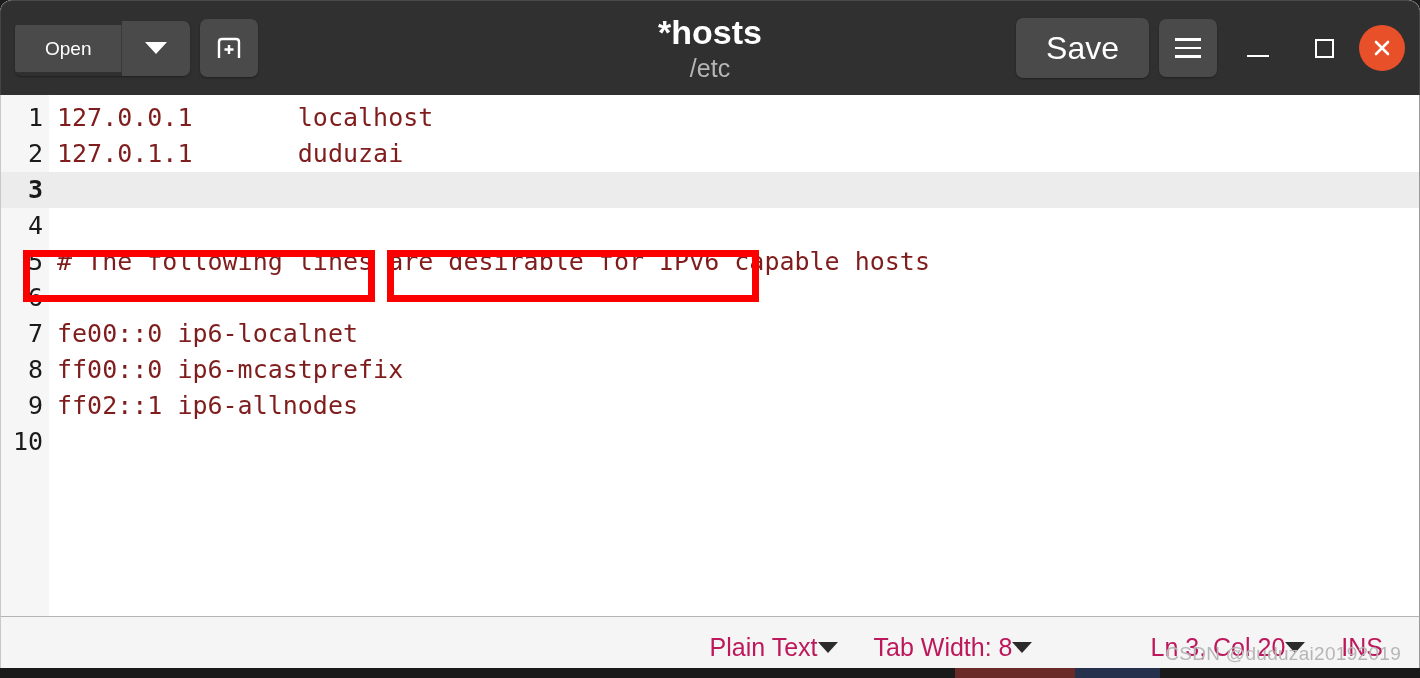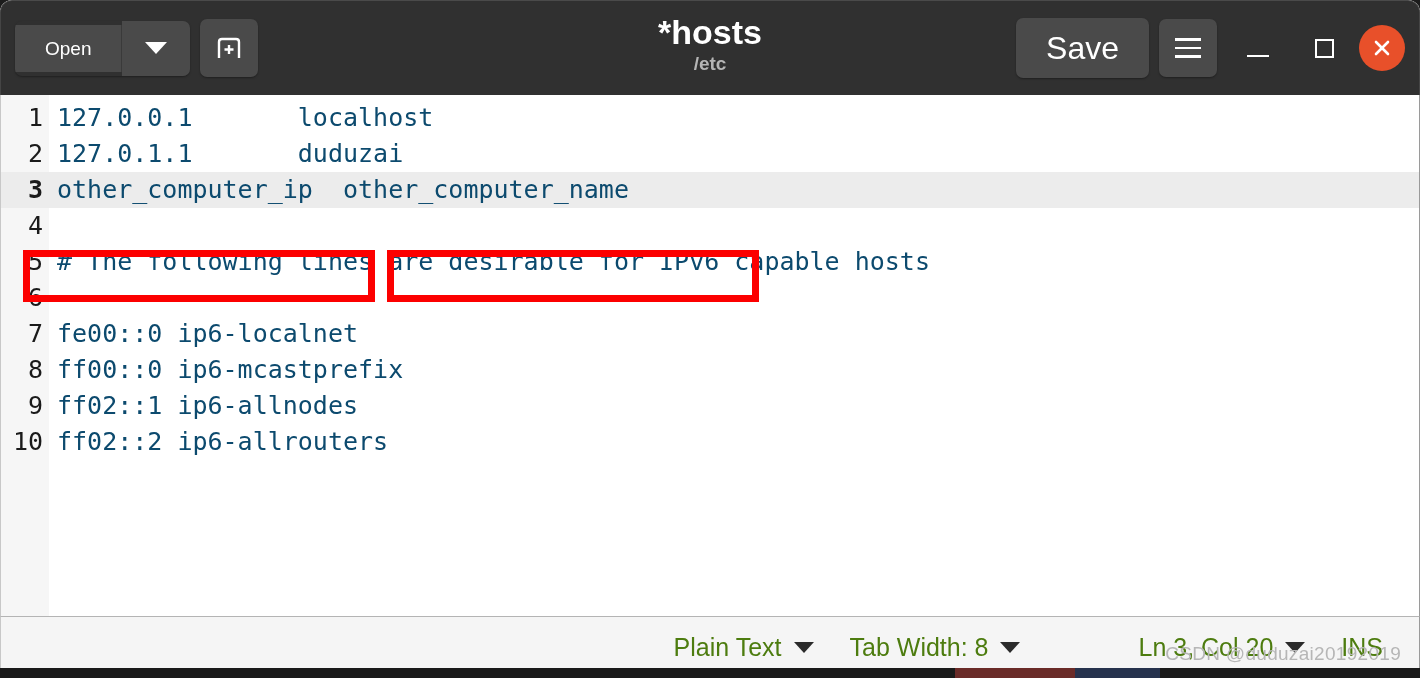--- a/index.html
+++ b/index.html
@@ -149,23 +149,22 @@
     z-index: 1;
   }
   .hb-title .t-main {
     color: #ffffff;
     font-size: 34px;
     font-weight: bold;
     line-height: 1.15;
   }
   .hb-title .t-sub {
     color: #b5b5b5;
-    font-size: 19px;
+    font-size: 25px;
     line-height: 1.3;
-    font-weight: bold;
   }
 
   
   .editor-wrap {
     position: relative;
     flex: 1 1 auto;
     background: #ffffff;
     overflow: hidden;
     border-left: 1px solid #c8c8c8;
     border-right: 1px solid #9a9a9a;
@@ -197,21 +196,21 @@
     color: #1a1a1a;
     background: #f6f6f6;
     height: 36px;
     line-height: 36px;
     user-select: none;
   }
   .code-line.current .lineno { font-weight: bold; background: #ececec; }
 
   .linetext {
     padding-left: 8px;
-    color: #0c4a6e;
+    color: #7f1d1d;
     height: 36px;
     line-height: 36px;
   }
 
   .gutter-bg {
     position: absolute;
     left: 0; top: 0; bottom: 0;
     width: 48px;
     background: #f6f6f6;
     z-index: 0;
@@ -236,23 +235,22 @@
     display: flex;
     align-items: center;
     justify-content: flex-end;
     gap: 36px;
     padding-right: 36px;
     position: relative;
   }
   .sb-item {
     display: flex;
     align-items: center;
-    gap: 12px;
     font-size: 25px;
-    color: #4d7c0f;
+    color: #be185d;
     cursor: pointer;
   }
   .sb-static { cursor: default; }
   .caret-dark {
     width: 0; height: 0;
     border-left: 10px solid transparent;
     border-right: 10px solid transparent;
     border-top: 11px solid #2b2b2b;
   }
   .sb-gap { width: 46px; }
@@ -330,28 +328,28 @@
         </svg>
       </div>
     </div>
   </div>
 
   <div class="editor-wrap">
     <div class="gutter-bg"></div>
     <div class="editor" id="editor">
         <div class="code-line"><div class="lineno">1</div><div class="linetext">127.0.0.1       localhost</div></div>
         <div class="code-line"><div class="lineno">2</div><div class="linetext">127.0.1.1       duduzai</div></div>
-        <div class="code-line current"><div class="lineno">3</div><div class="linetext">other_computer_ip  other_computer_name</div></div>
+        <div class="code-line current"><div class="lineno">3</div></div>
         <div class="code-line"><div class="lineno">4</div><div class="linetext"></div></div>
         <div class="code-line"><div class="lineno">5</div><div class="linetext"># The following lines are desirable for IPv6 capable hosts</div></div>
         <div class="code-line"><div class="lineno">6</div></div>
         <div class="code-line"><div class="lineno">7</div><div class="linetext">fe00::0 ip6-localnet</div></div>
         <div class="code-line"><div class="lineno">8</div><div class="linetext">ff00::0 ip6-mcastprefix</div></div>
         <div class="code-line"><div class="lineno">9</div><div class="linetext">ff02::1 ip6-allnodes</div></div>
-        <div class="code-line"><div class="lineno">10</div><div class="linetext">ff02::2 ip6-allrouters</div></div>
+        <div class="code-line"><div class="lineno">10</div></div>
       </div>
     <div id="annot-layer">
         <div class="annot" style="left: 22px; top: 155px; width: 352px; height: 52px; border-color: rgb(252, 0, 0);"></div>
         <div class="annot" style="left: 386px; top: 155px; width: 372px; height: 52px; border-color: rgb(252, 0, 0);"></div>
       </div>
   </div>
 
   <div class="statusbar">
     <div class="sb-item">
       <span>Plain Text</span>

